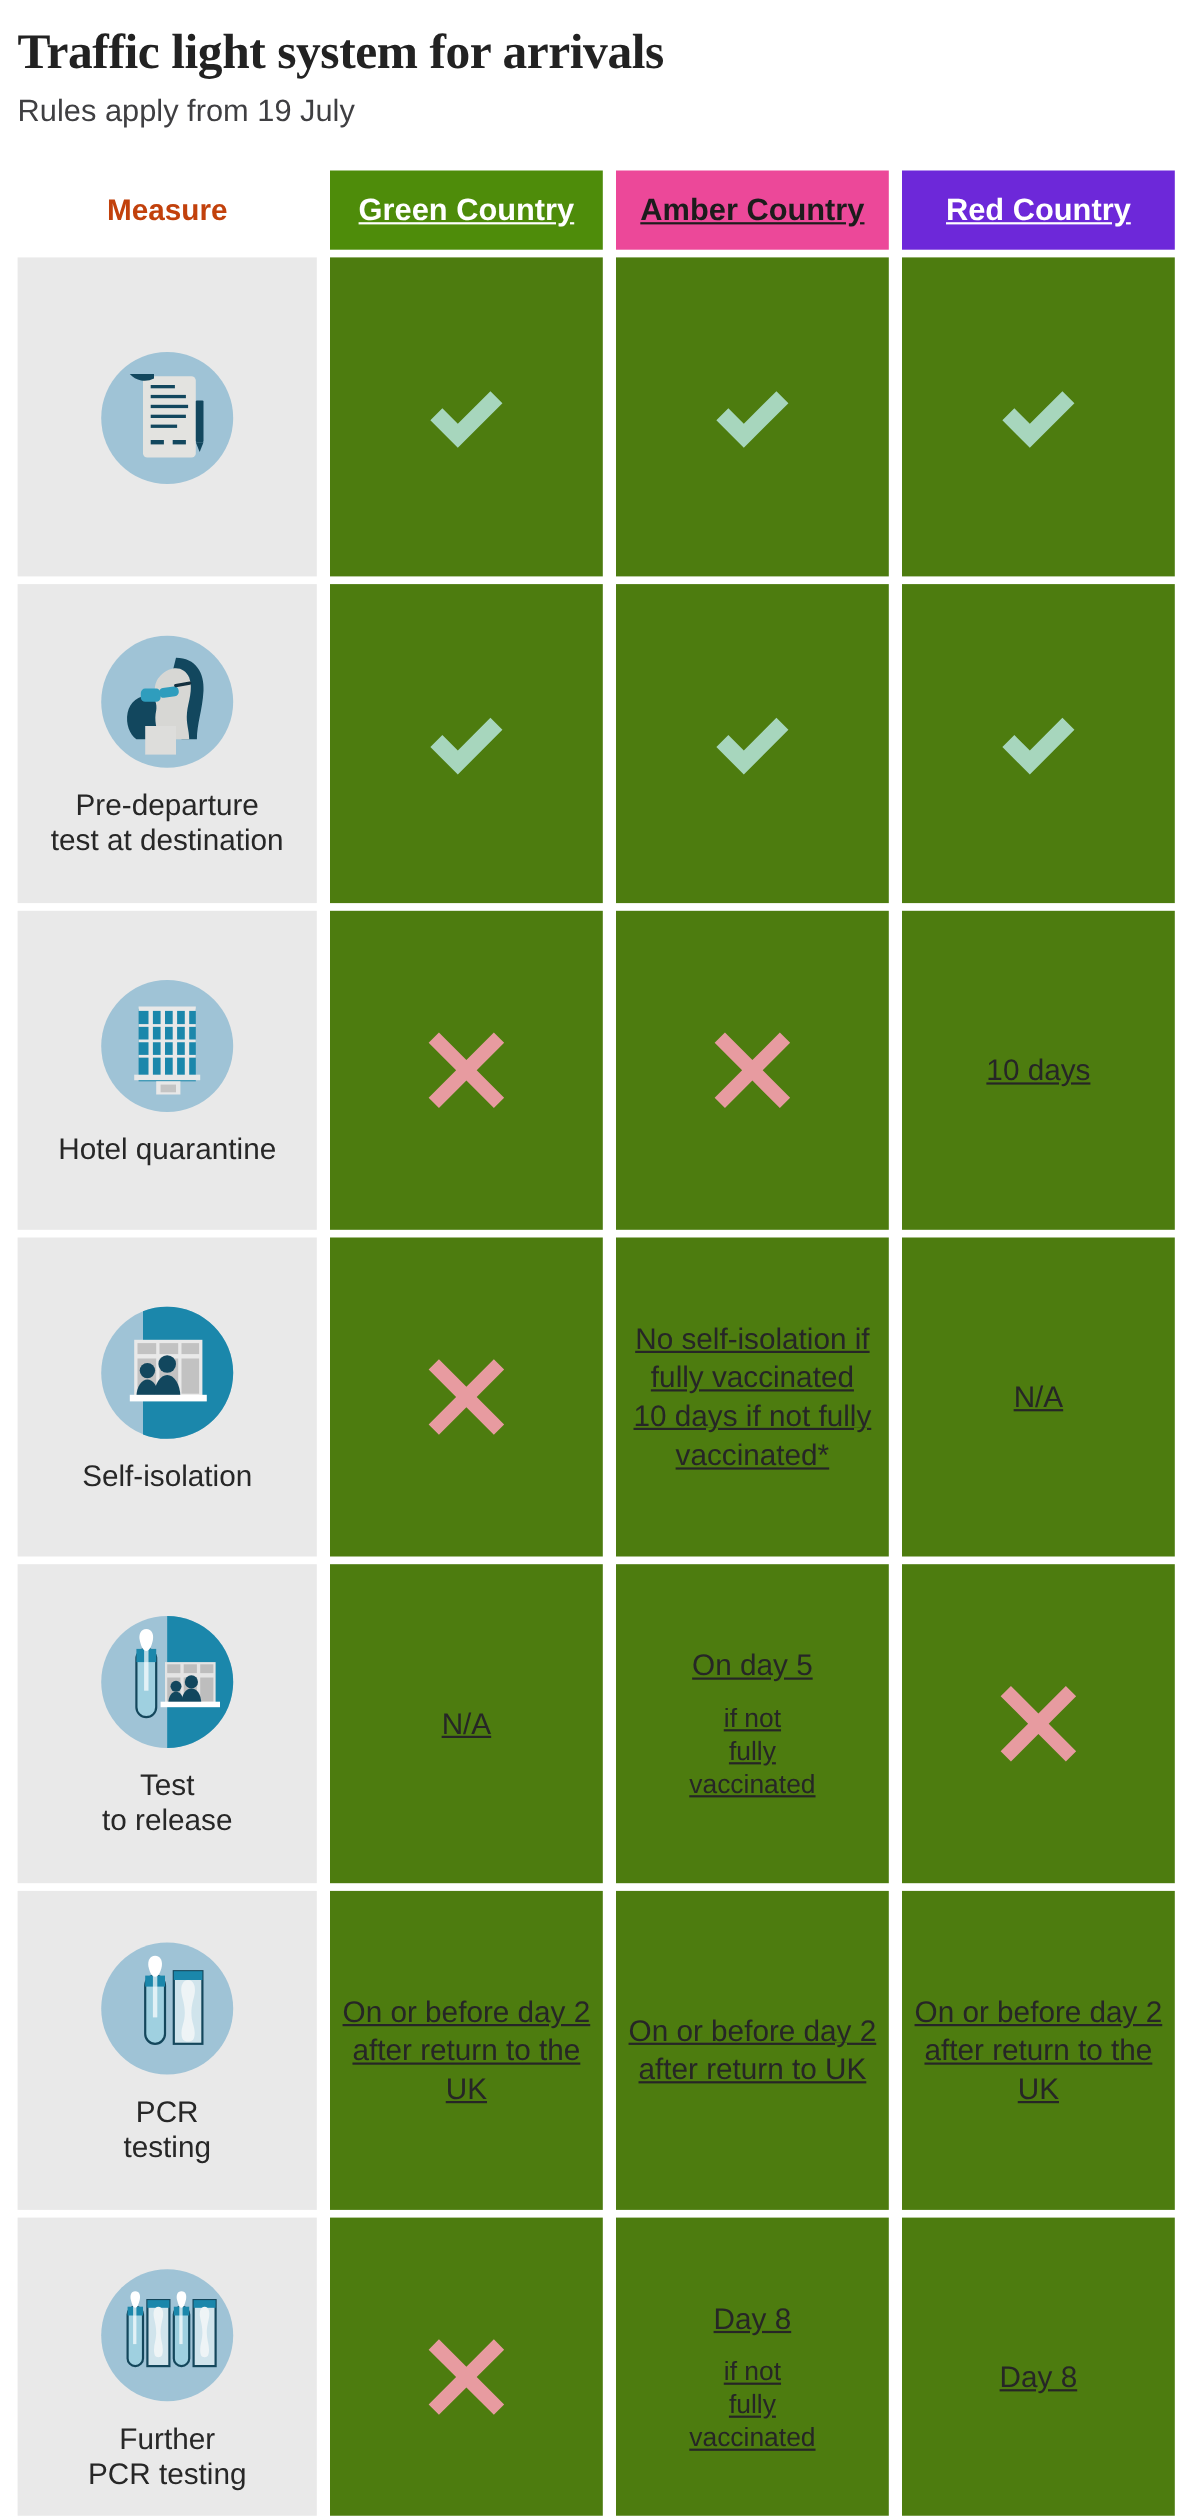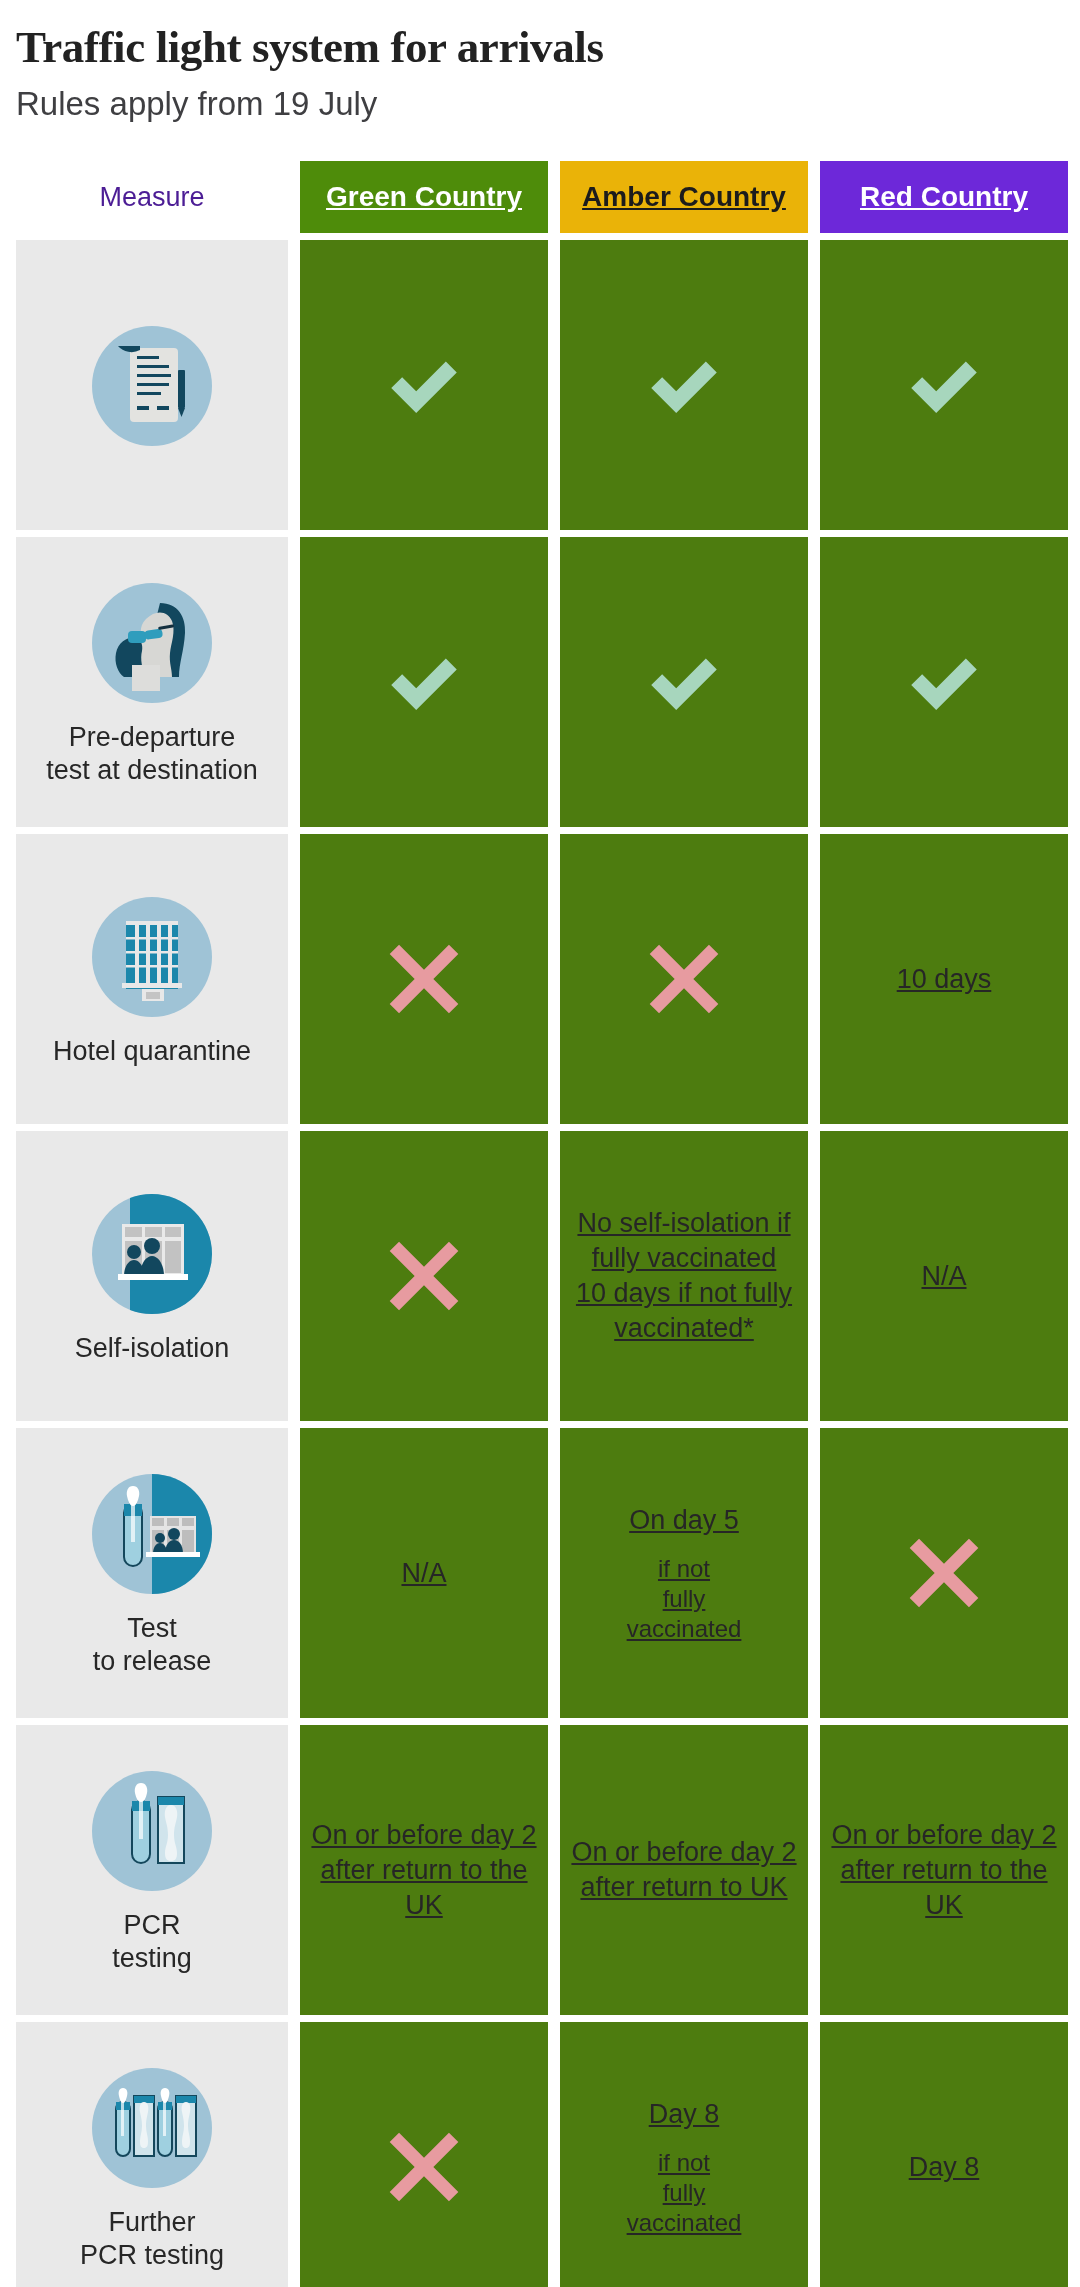--- a/index.html
+++ b/index.html
@@ -10,43 +10,43 @@
   }
   .wrap{position:relative;width:1080px;height:2287px;box-sizing:border-box;padding:0 16px;}
 
   
   .title{
     font-family:"Liberation Serif", serif;
     font-weight:bold;font-size:45px;line-height:1.05;
     color:#222222;padding-top:24px;letter-spacing:-0.4px;
   }
   .subtitle{
-    font-size:33px;line-height:1.15;color:#3f3f42;
+    font-size:28px;line-height:1.15;color:#3f3f42;
     margin-top:14px;font-weight:400;
   }
 
   
   .table{margin-top:38px;}
   .row{display:flex;width:1048px;gap:12px;margin-bottom:7px;}
   .col-measure{width:272px;flex:none;}
   .col-data{width:248px;flex:none;text-decoration:underline;}
 
   
   .hrow{height:72px;align-items:stretch;}
   .hmeasure{
     display:flex;align-items:center;justify-content:center;
-    font-size:27px;font-weight:normal;color:#4c1d95;
+    font-size:27px;font-weight:bold;color:#c2410c;
   }
   .hcell{
     display:flex;align-items:center;justify-content:center;
     font-size:28px;font-weight:bold;line-height:1;
     box-sizing:border-box;padding:0 4px;white-space:nowrap;
   }
   .h-green{background:#4e8c0a;color:#ffffff;}
-  .h-amber{background:#eab308;color:#1c1c1c;text-align:right;}
+  .h-amber{background:#ec4899;color:#1c1c1c;text-align:right;}
   .h-red{background:#6d28d9;color:#ffffff;}
 
   
   .brow{min-height:290px;}
   .measure-cell{
     background:#e9e9e9;display:flex;flex-direction:column;
     align-items:center;justify-content:center;
     box-sizing:border-box;padding:18px 8px 16px;
   }
   .measure-label{

